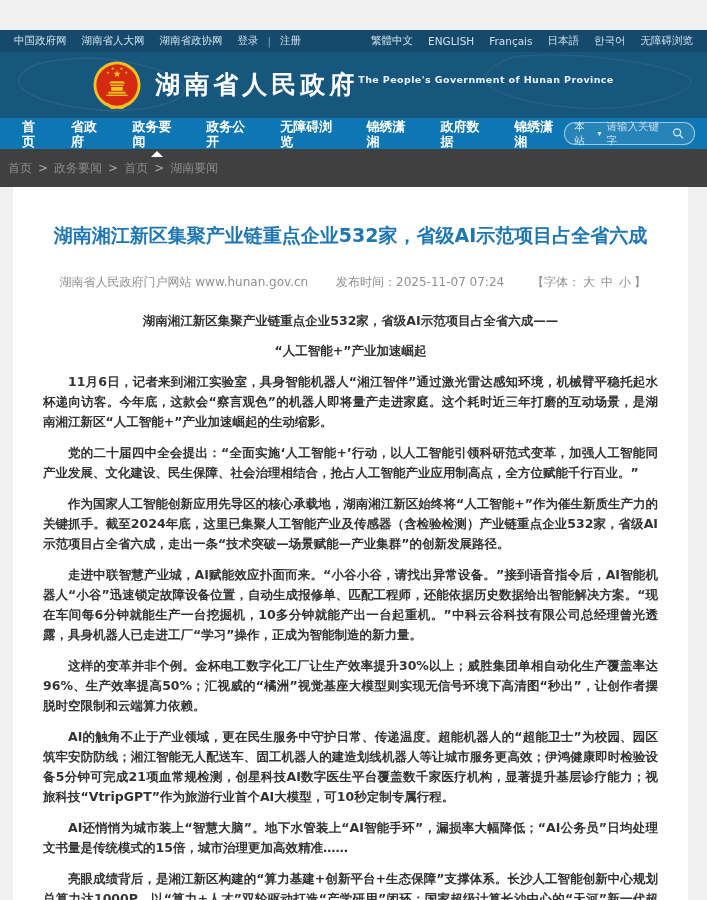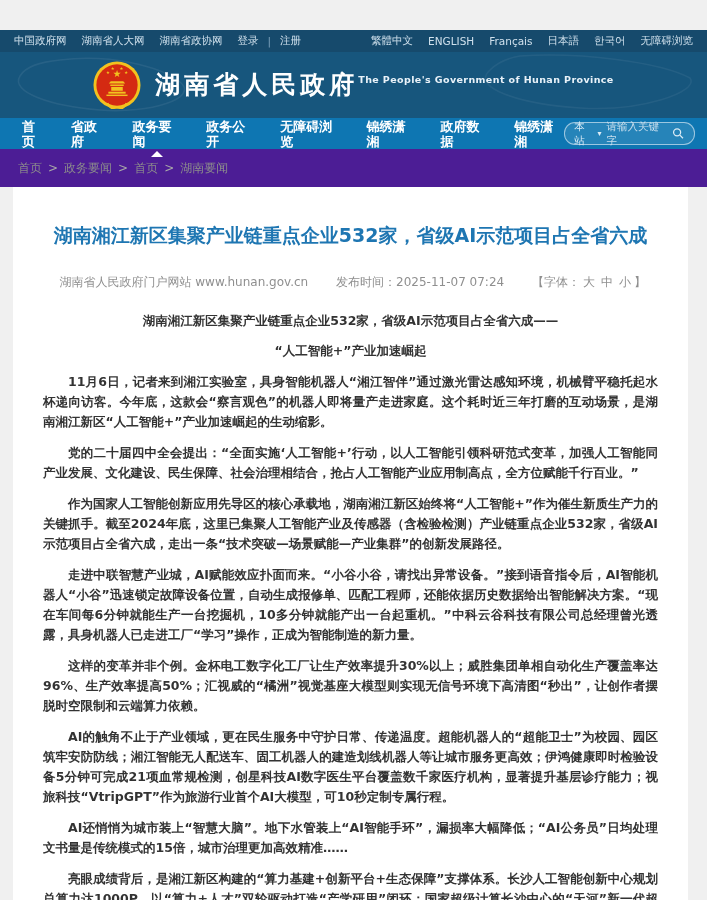--- a/index.html
+++ b/index.html
@@ -37,21 +37,21 @@
   .search-pill{
     margin-left:auto;display:flex;align-items:center;gap:5px;height:21px;padding:0 9px;
     border:1px solid rgba(255,255,255,0.55);background:rgba(255,255,255,0.10);
     border-radius:11px;color:#dcecf6;font-size:10.5px;cursor:pointer;
   }
   .search-caret{font-size:8px;margin-left:-2px;}
   .search-ph{color:#c9dfee;}
   .search-pill svg{display:block;}
 
   
-  .breadcrumb{background:#4c1d95;padding:11px 18px 10px;font-size:12px;color:#8c8c8c;}
+  .breadcrumb{background:#404040;padding:11px 8px 10px;font-size:12px;color:#8c8c8c;}
   .crumb{cursor:pointer;}
   .crumb-sep{margin:0 6px;color:#a9a9a9;}
 
   
   .page-wrap{background:#f0f0f0;padding:0 19px 0 13px;}
   .card{background:#ffffff;min-height:748px;padding:34px 30px 40px;box-sizing:border-box;}
   .article-title{
     margin:0;font-size:19px;line-height:1.5;font-weight:bold;color:#1e76b2;text-align:center;
   }
   .meta{margin-top:24px;text-align:right;font-size:12px;color:#8f8f8f;}

